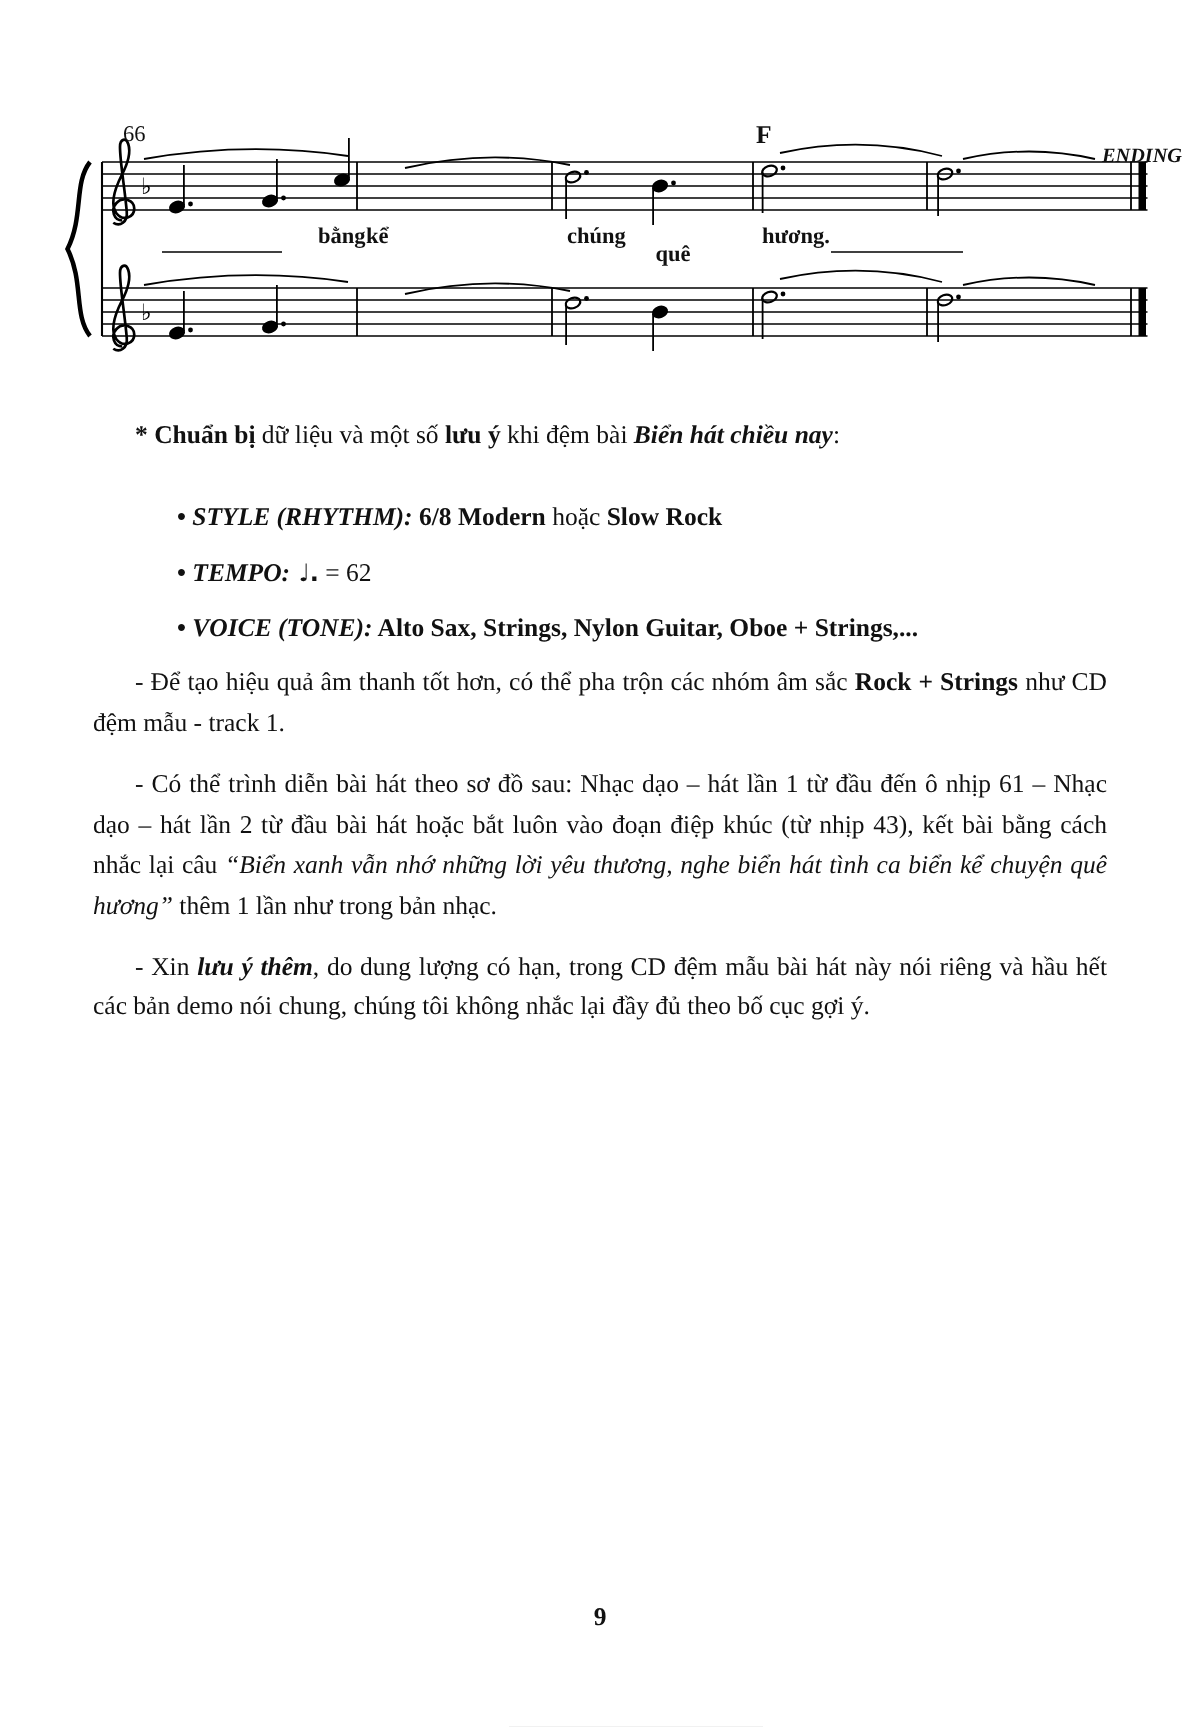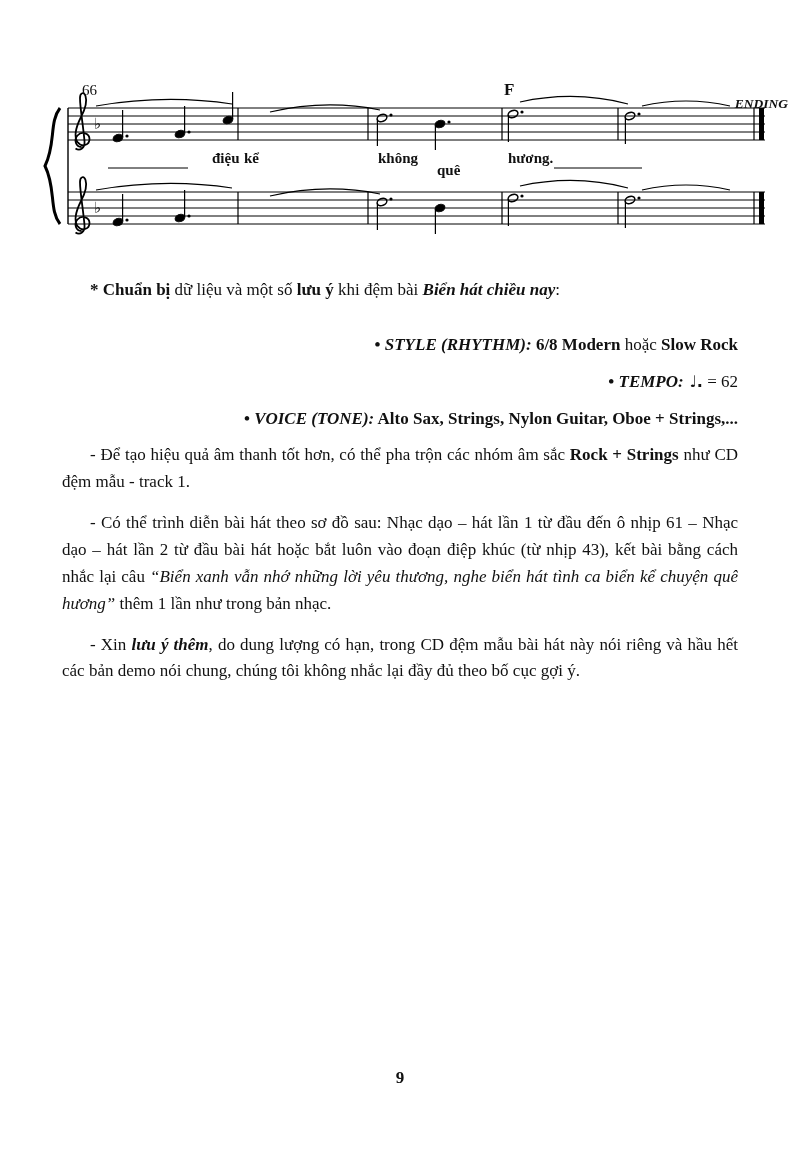--- a/index.html
+++ b/index.html
@@ -39,21 +39,21 @@
   .ly0{left:182px;} .ly1{left:214px;} .ly2{left:348px;} .ly3{left:407px;margin-top:12px;} .ly4{left:478px;}
   
   .content{
     margin:18px 62px 0 62px;
     font-size:17px;
     line-height:1.58;
     text-align:justify;
   }
   .para{margin:0 0 14px 0;text-indent:28px;}
   .intro{margin-bottom:28px;}
-  .bullet{margin:0 0 10px 56px;text-indent:0;text-align:right;}
+  .bullet{margin:0 0 10px 56px;text-indent:0;text-align:left;}
   .n{font-weight:normal;font-style:normal;}
   .b{font-weight:bold;}
   .i{font-style:italic;}
   .bi{font-weight:bold;font-style:italic;}
   .note-glyph{font-family:"DejaVu Sans",sans-serif;font-size:16px;}
   .flat-glyph{font-family:"DejaVu Sans",sans-serif;}
   
   .page-number{
     position:absolute;left:0;right:0;top:1068px;
     text-align:center;
@@ -165,23 +165,23 @@
       <g stroke="#000" stroke-width="1">
         <line x1="78" y1="84" x2="158" y2="84"></line>
         <line x1="524" y1="84" x2="612" y2="84"></line>
       </g>
     </svg>
 
     <div class="measure-number">66</div>
     <div class="chord">F</div>
     <div class="ending">ENDING</div>
 
-    <div class="lyric ly0">điệu</div>
+    <div class="lyric ly0">bằng</div>
     <div class="lyric ly1">kể</div>
-    <div class="lyric ly2">không</div>
+    <div class="lyric ly2">chúng</div>
     <div class="lyric ly3">quê</div>
     <div class="lyric ly4">hương.</div>
   </div>
 
   <div class="content">
 
     <p class="para intro"><span class="b">* </span><span class="b">Chuẩn bị</span><span class="n"> dữ liệu và một số </span><span class="b">lưu ý</span><span class="n"> khi đệm bài </span><span class="bi">Biển hát chiều nay</span><span class="n">:</span></p>
 
     <p class="para bullet"><span class="b">• </span><span class="bi">STYLE (RHYTHM):</span><span class="b"> 6/8 Modern</span><span class="n"> hoặc </span><span class="b">Slow Rock</span></p>
 

